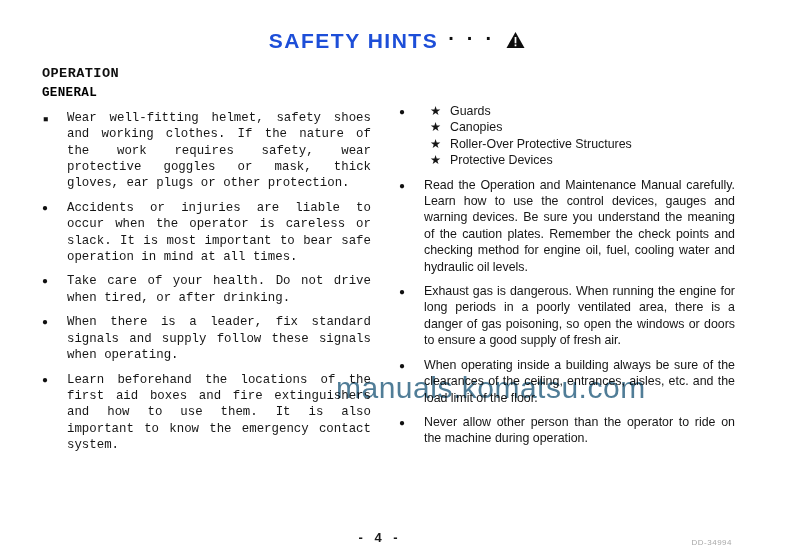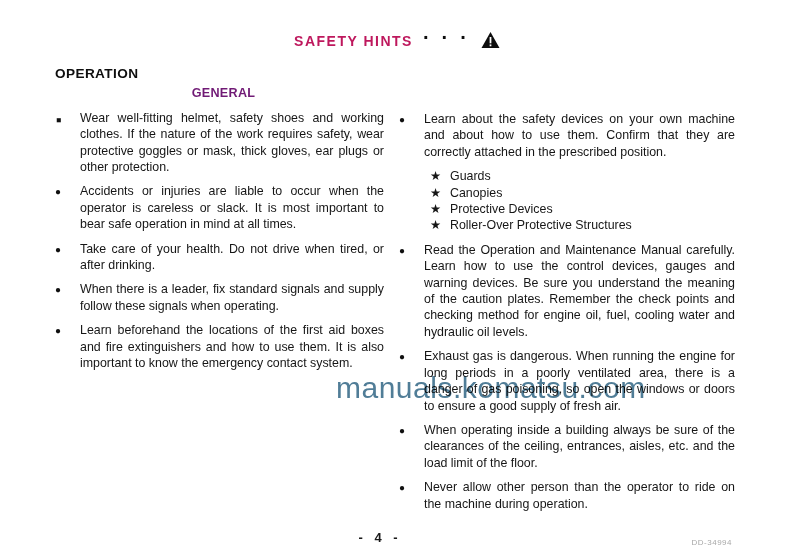--- a/index.html
+++ b/index.html
@@ -7,35 +7,35 @@
     width:794px; height:559px; position:relative; overflow:hidden;
     background:#ffffff; color:#151515;
     font-family:"Liberation Sans", sans-serif;
     -webkit-font-smoothing:antialiased;
   }
   .title-row {
     position:absolute; top:29px; left:0; right:0;
     display:flex; justify-content:center; align-items:center;
   }
   .title {
-    font-size:14px; font-weight:bold; letter-spacing:1.5px; color:#be185d;
+    font-size:21px; font-weight:bold; letter-spacing:1.5px; color:#1d4ed8;
   }
   .dots {
     font-size:20px; font-weight:bold; letter-spacing:12px;
     margin-left:10px; position:relative; top:-3px; color:#0d0d0d;
   }
   .warn { width:19px; height:18px; margin-left:2px; position:relative; top:-1px; }
   .col {
     position:absolute; font-size:12.4px; line-height:16.4px;
     text-align:justify; color:#161616;
   }
-  .col-left  { left:55px;  top:66px;  width:337px; }
+  .col-left  { left:42px;  top:66px;  width:337px;font-family:Liberation Mono, monospace; }
   .col-right { left:399px; top:103px; width:344px; }
   .h1 { font-size:13.6px; font-weight:bold; margin:0 0 3px 0; letter-spacing:0.4px; color:#0e0e0e; text-align:left; }
-  .h2 { font-size:12.6px; font-weight:bold; margin:0 0 4px 0; letter-spacing:0.3px; color:#701a75; text-align:center; }
+  .h2 { font-size:12.6px; font-weight:bold; margin:0 0 4px 0; letter-spacing:0.3px; color:#000000; text-align:left; }
   .item { position:relative; padding-left:17px; }
   .item p { margin:8px; }
   .bullet {
     position:absolute; left:0; top:2px; font-size:10px; line-height:14px; color:#101010;
   }
   .bullet.square { font-size:8.5px; top:3px; left:1px; }
   .sublist { text-align:left; }
   .sub { padding-left:14px; }
   .star { display:inline-block; width:20px; }
   .watermark {
@@ -88,26 +88,25 @@
   </div>
   <div class="item">
     <span class="bullet">●</span>
     <p>Learn beforehand the locations of the first aid boxes and fire extinguishers and how to use them. It is also important to know the emergency contact system.</p>
   </div>
 </div>
 
 <div class="col col-right">
   <div class="item">
     <span class="bullet">●</span>
-    <p>Learn about the safety devices on your own machine and about how to use them. Confirm that they are correctly attached in the prescribed position.</p>
     <div class="sublist">
       <div class="sub"><span class="star">★</span><span>Guards</span></div>
       <div class="sub"><span class="star">★</span><span>Canopies</span></div>
+      <div class="sub"><span class="star">★</span><span>Roller-Over Protective Structures</span></div>
       <div class="sub"><span class="star">★</span><span>Protective Devices</span></div>
-      <div class="sub"><span class="star">★</span><span>Roller-Over Protective Structures</span></div>
     </div>
   </div>
   <div class="item">
     <span class="bullet">●</span>
     <p>Read the Operation and Maintenance Manual carefully. Learn how to use the control devices, gauges and warning devices. Be sure you understand the meaning of the caution plates. Remember the check points and checking method for engine oil, fuel, cooling water and hydraulic oil levels.</p>
   </div>
   <div class="item">
     <span class="bullet">●</span>
     <p>Exhaust gas is dangerous. When running the engine for long periods in a poorly ventilated area, there is a danger of gas poisoning, so open the windows or doors to ensure a good supply of fresh air.</p>
   </div>

